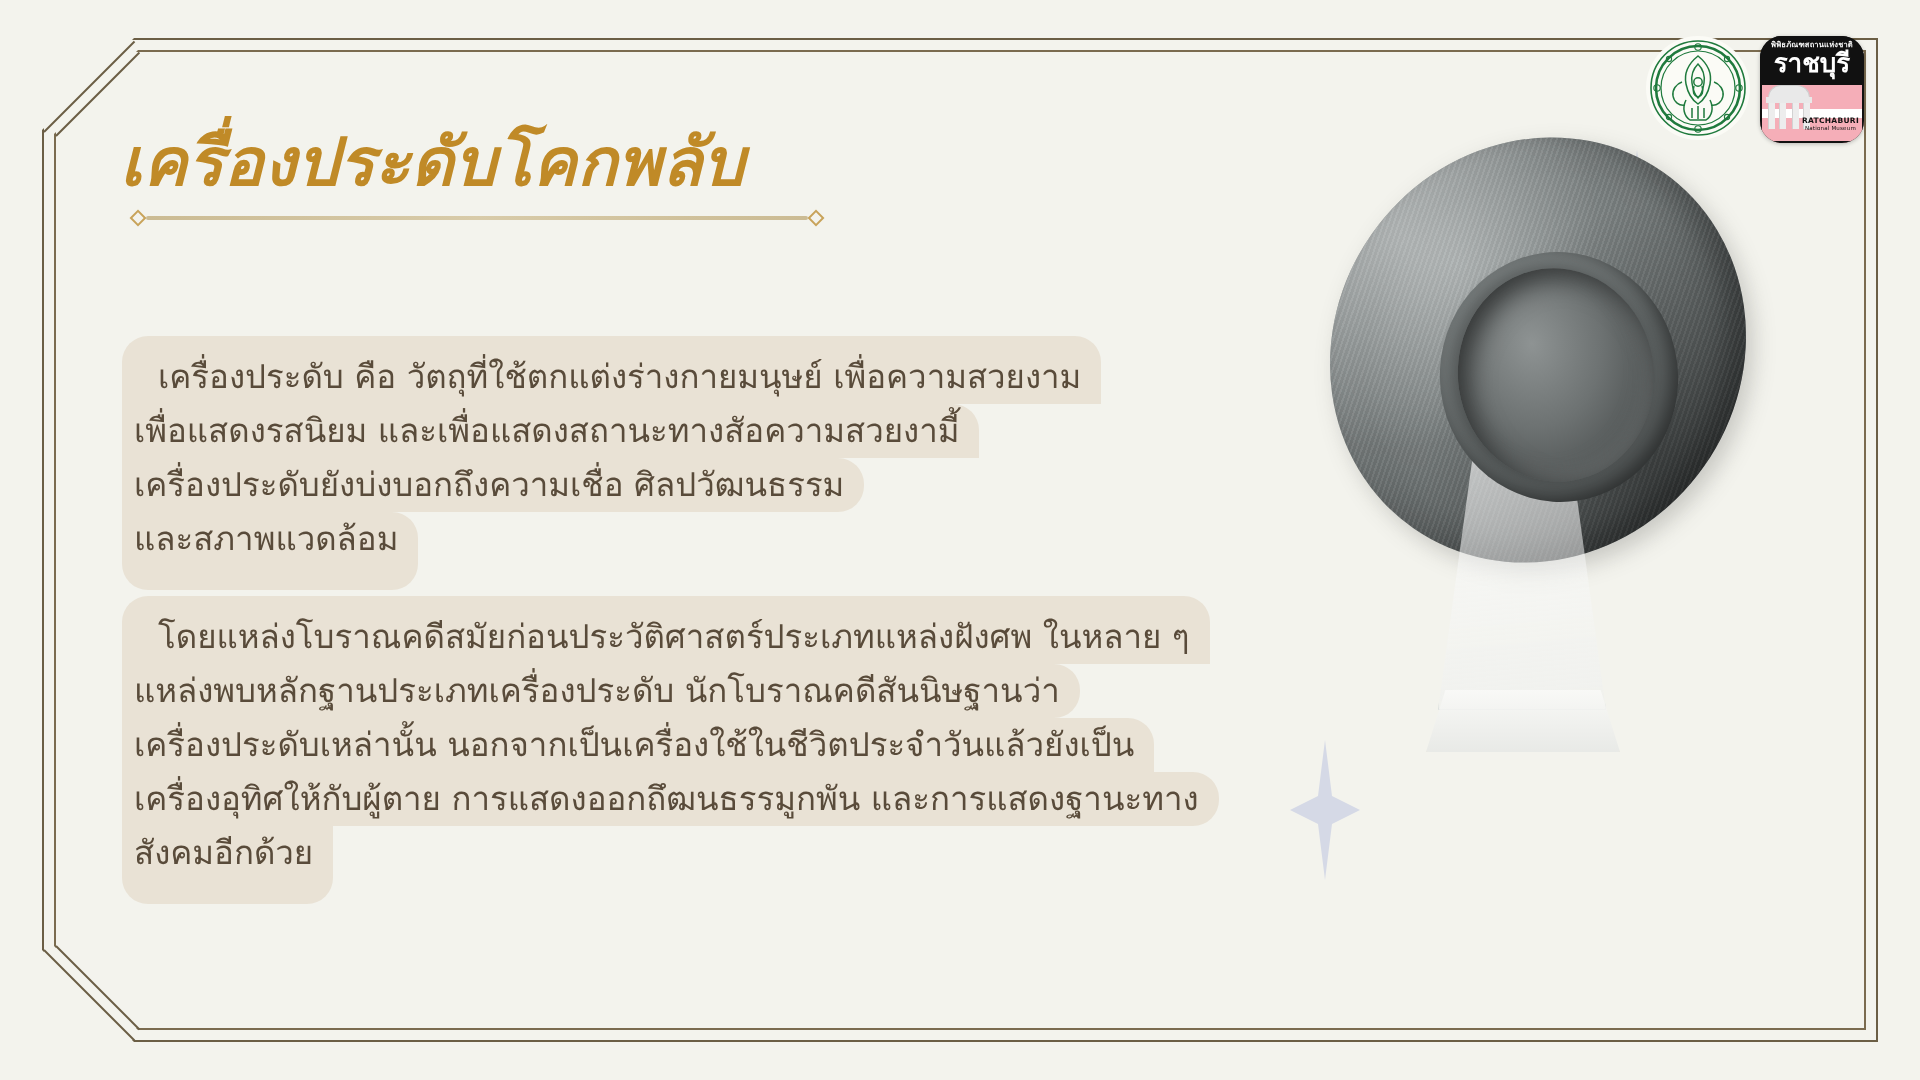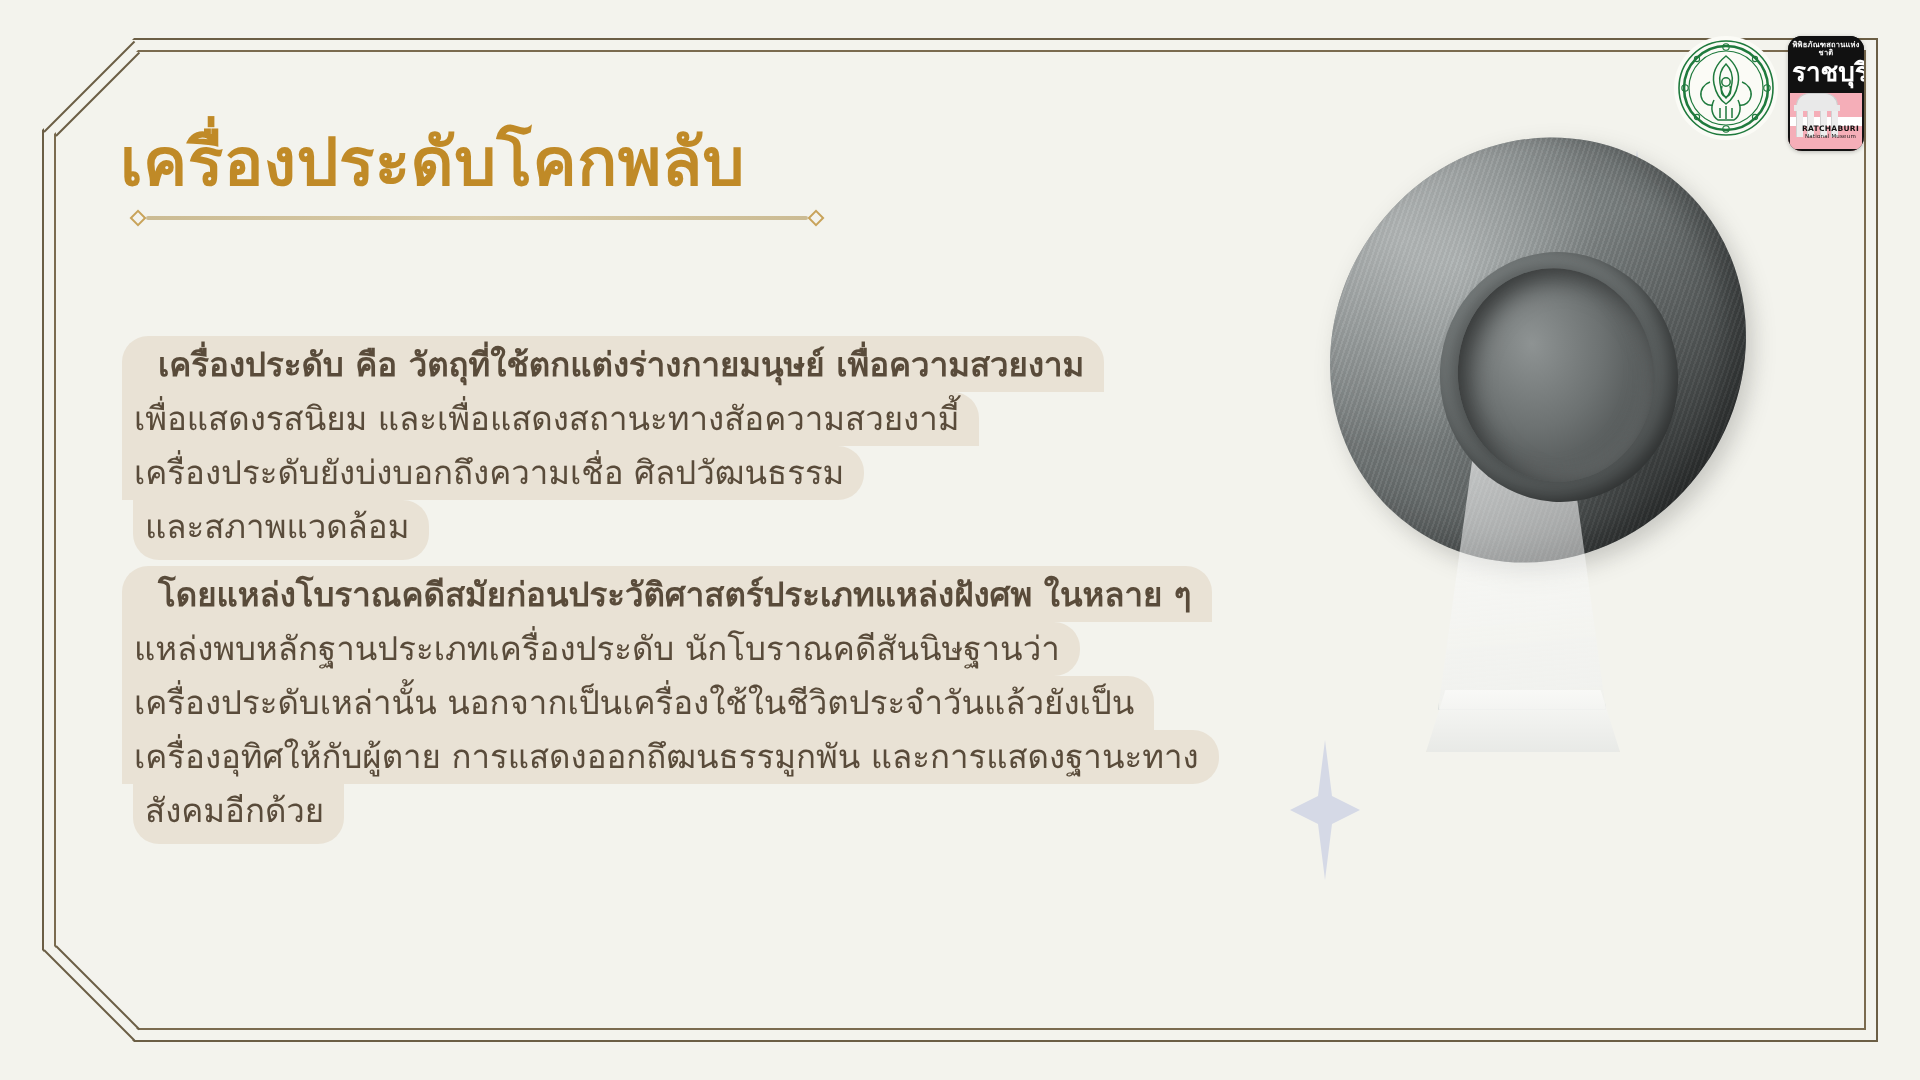--- a/index.html
+++ b/index.html
@@ -66,20 +66,21 @@
     pointer-events: none;
   }
   .frame-mask-tl { left: 30px; top: 26px; clip-path: polygon(0 0, 108px 0, 0 108px); }
   .frame-mask-bl { left: 30px; top: 944px; clip-path: polygon(0 0, 0 110px, 110px 110px); }
 
   
   .title-wrap {
     position: absolute;
     left: 120px; top: 128px;
     width: 840px;
+    font-style: italic;
   }
   .title {
     font-size: 66px;
     line-height: 1.05;
     font-weight: 700;
     color: #c08a27;
     letter-spacing: 0.5px;
     white-space: nowrap;
   }
   .title-rule {
@@ -119,22 +120,22 @@
     display: block;
     font-size: 33px;
     line-height: 54px;
     color: #594b3a;
     white-space: nowrap;
     padding: 0 20px 0 12px;
     background: #e9e2d5;
     width: fit-content;
     min-width: 120px;
   }
-  .body-line.first { border-top-left-radius: 26px; border-top-right-radius: 26px; padding-top: 2px; font-weight: bold; }
-  .body-line.last  { border-bottom-left-radius: 26px; border-bottom-right-radius: 26px; padding-bottom: 6px; margin-left: 11px; }
+  .body-line.first { border-top-left-radius: 26px; border-top-right-radius: 26px; padding-top: 14px; }
+  .body-line.last  { border-bottom-left-radius: 26px; border-bottom-right-radius: 26px; padding-bottom: 24px; }
   .body-line.rtr   { border-top-right-radius: 26px; }
   .body-line.rbr   { border-bottom-right-radius: 26px; }
   .body-line.indent { text-indent: 24px; }
 
   
   .artifact {
     position: absolute;
     left: 1300px; top: 140px;
     width: 470px; height: 700px;
   }
@@ -229,22 +230,22 @@
   .seal {
     position: relative;
     width: 104px; height: 104px;
     border-radius: 50%;
     background: #fbfbf6;
     display: flex; align-items: center; justify-content: center;
   }
   .seal svg { display: block; }
 
   .museum-badge {
-    width: 76px;
-    border-radius: 14px;
+    width: 104px;
+    border-radius: 22px;
     overflow: hidden;
     background: #111;
     box-shadow: 0 1px 4px rgba(0,0,0,.25);
   }
   .mb-top {
     background: #111;
     padding: 5px 4px 7px;
     text-align: center;
   }
   .mb-th-small {

